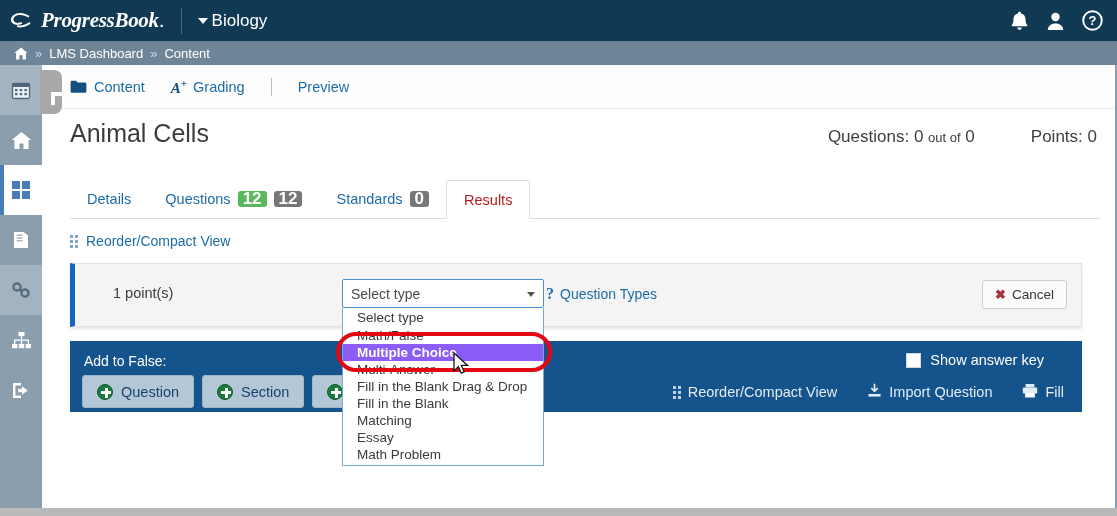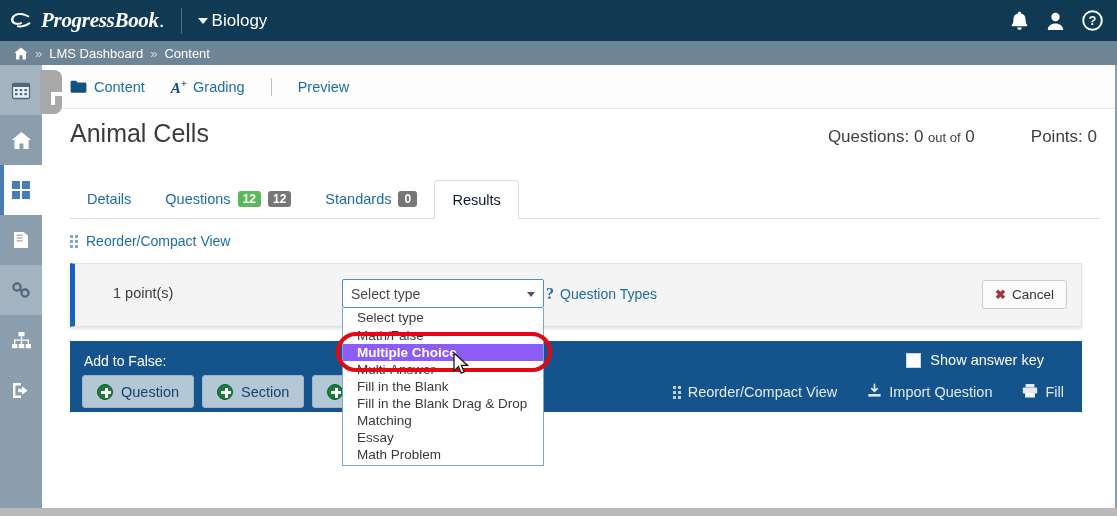--- a/index.html
+++ b/index.html
@@ -145,27 +145,27 @@
     border-bottom: 1px solid #dcdcdc;
     display: flex; align-items: flex-end;
   }
   .tab {
     display: flex; align-items: center; gap: 7px;
     padding: 0 17px; height: 38px;
     font-size: 14.5px; color: #1c6ca8; cursor: pointer;
     position: relative; white-space: nowrap;
   }
   .tab.active {
-    color: #0f172a; background: #ffffff;
+    color: #b91c1c; background: #ffffff;
     border: 1px solid #dcdcdc; border-bottom: 1px solid #ffffff;
     border-radius: 4px 4px 0 0; height: 39px; margin-bottom: -1px;
   }
   .badge {
     display: inline-block; min-width: 19px; padding: 1px 5px;
-    border-radius: 3px; font-size: 12px; color: #fff;
+    border-radius: 3px; font-size: 17px; color: #fff;
     text-align: center; line-height: 14px; font-weight: bold;
   }
   .badge.green { background: #5cb85c; }
   .badge.gray  { background: #777777; }
 
   
   .reorder-top {
     position: absolute; left: 70px; top: 233px;
     display: flex; align-items: center; gap: 8px;
     font-size: 14px; color: #1c6ca8;
@@ -592,22 +592,22 @@
   <div class="select-closed">
     <span>Select type</span>
     <span class="tri"></span>
   </div>
 
   <div class="optlist">
     <div class="opt first">Select type</div>
     <div class="opt">Math/False</div>
     <div class="opt sel">Multiple Choice</div>
     <div class="opt">Multi-Answer</div>
+    <div class="opt">Fill in the Blank Drag &amp; Drop</div>
     <div class="opt">Fill in the Blank</div>
-    <div class="opt">Fill in the Blank Drag &amp; Drop</div>
     <div class="opt">Matching</div>
     <div class="opt">Essay</div>
     <div class="opt">Math Problem</div>
   </div>
 
   <div class="oval"></div>
 
   <div class="cursor">
     <svg width="17" height="24" viewBox="0 0 17 24">
       <path d="M1 1l0 18 4.4-4.4 2.8 6.6 3-1.3-2.8-6.5 6.2 0z" fill="#ffffff" stroke="#1a1a1a" stroke-width="1.3"></path>

